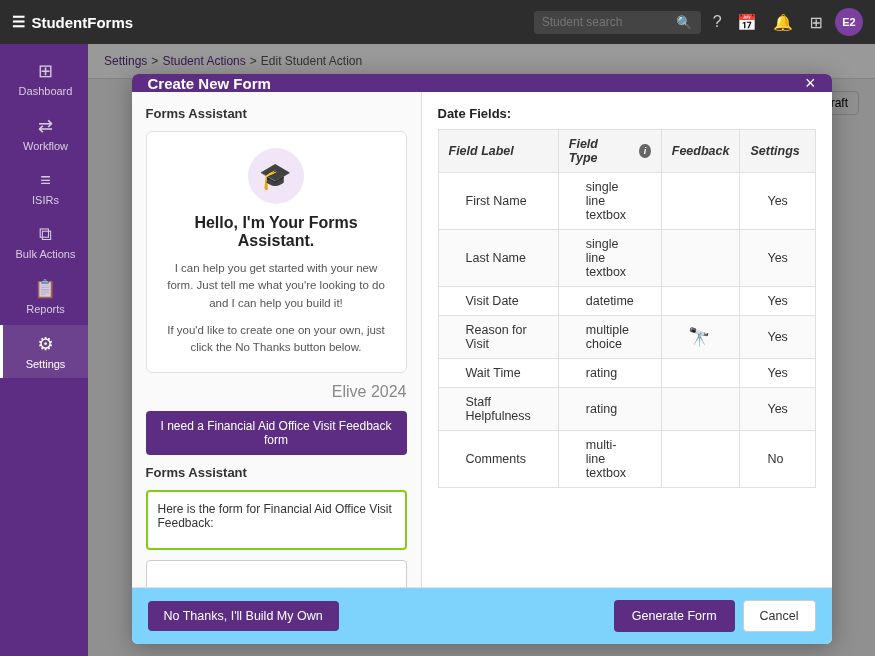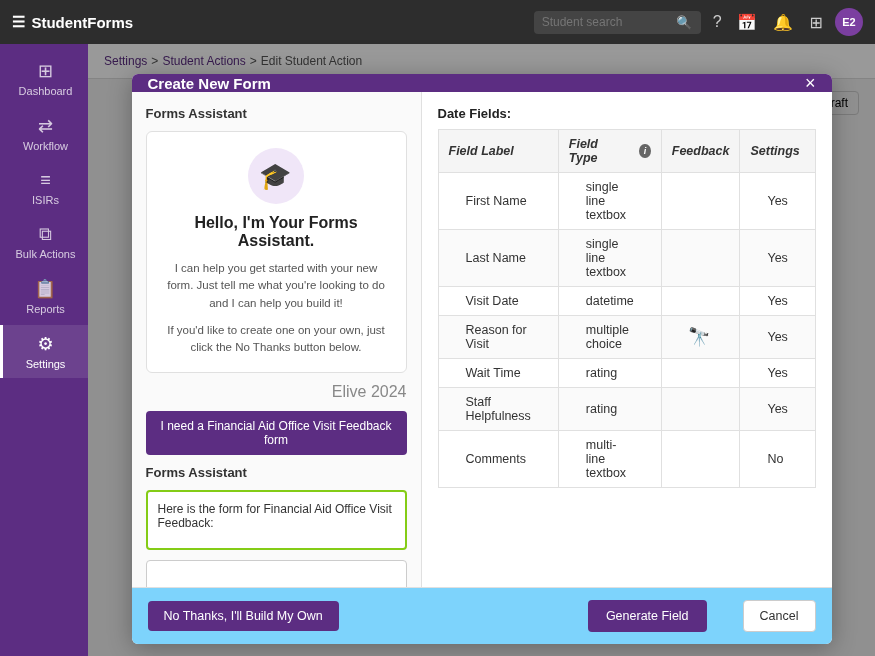--- a/index.html
+++ b/index.html
@@ -336,21 +336,20 @@
       cursor: pointer;
     }
     .btn-cancel {
       background: white;
       color: #333;
       border: 1px solid #ccc;
       border-radius: 4px;
       padding: 8px 16px;
       font-size: 12.5px;
       cursor: pointer;
-      margin-left: 28px;
     }
     .footer-right { display: flex; gap: 8px; }
   </style>
 </head>
 <body>
 
 <nav class="topnav">
   <div class="topnav-logo">
     <span>☰</span>
     <span>StudentForms</span>
@@ -510,20 +509,20 @@
                     <td>No</td>
                   </tr>
                 </tbody>
             </table>
           </div>
         </div>
 
         <div class="modal-footer">
           <button class="btn-secondary">No Thanks, I'll Build My Own</button>
           <div class="footer-right">
-            <button class="btn-primary">Generate Field</button>
+            <button class="btn-primary">Generate Form</button>
             <button class="btn-cancel">Cancel</button>
           </div>
         </div>
       </div>
     </div>
   </div>
 </div>
 
 </body></html>

